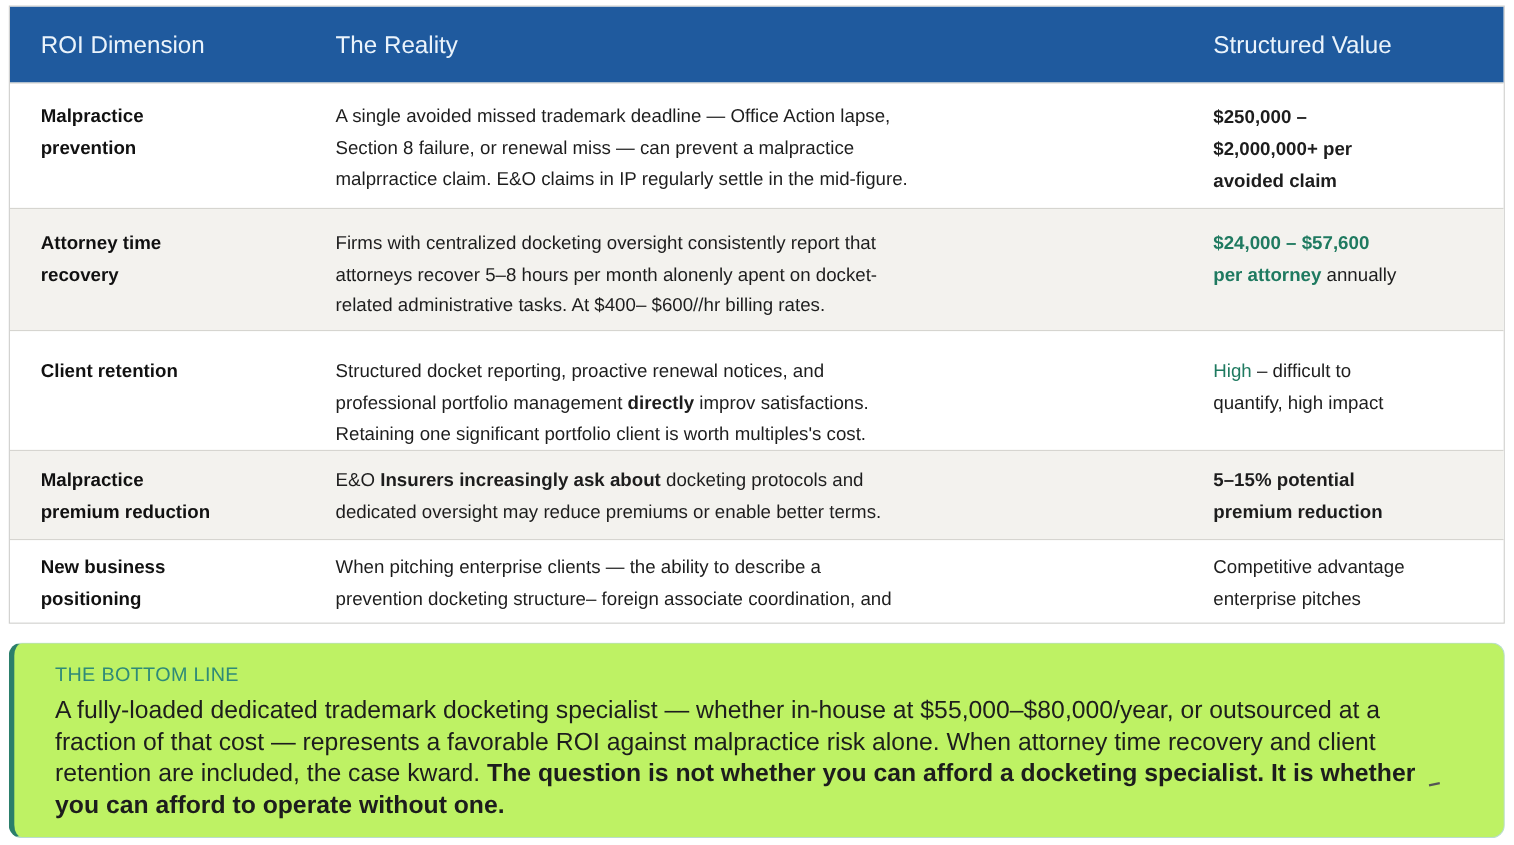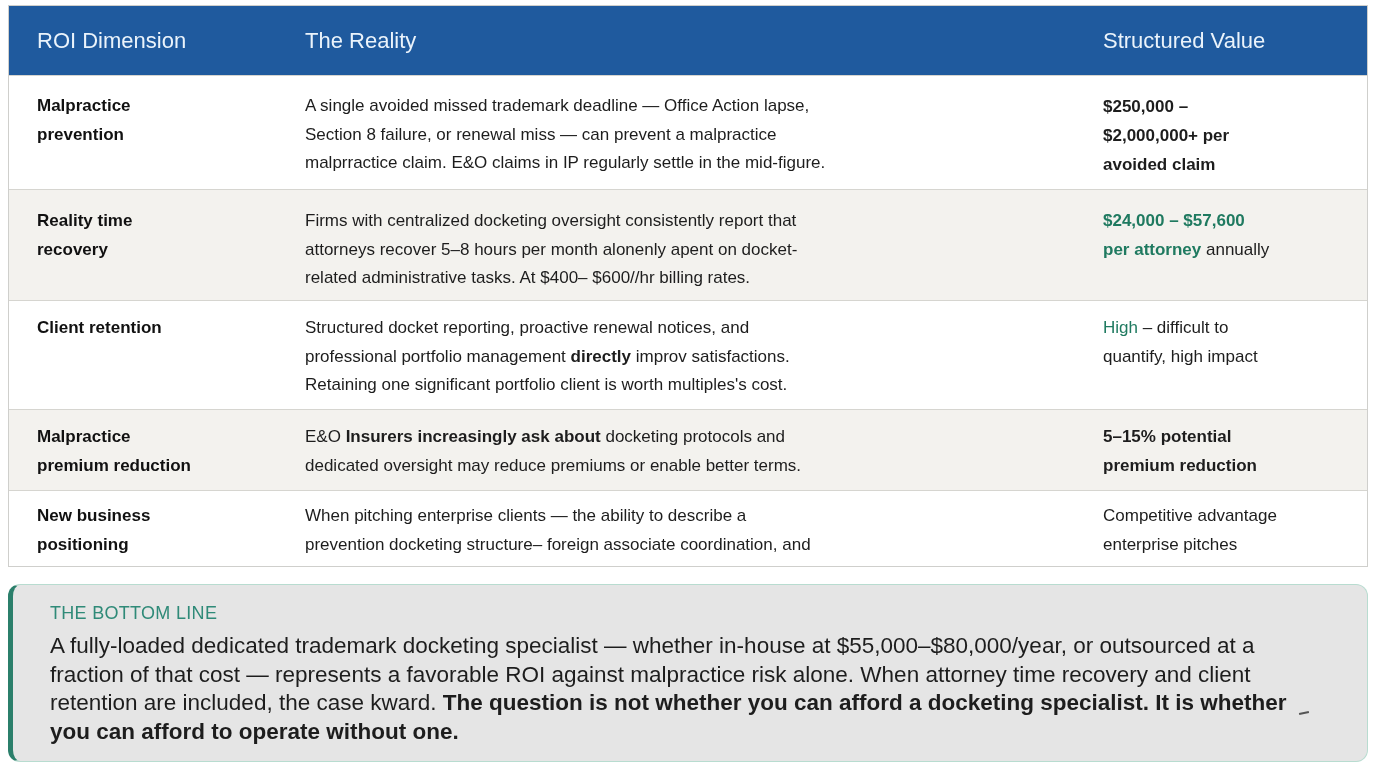--- a/index.html
+++ b/index.html
@@ -28,28 +28,28 @@
   .row.alt { background: #f3f2ee; }
   .row .col1 { font-weight: bold; color: #111; }
   .row .col2 { color: #1d1d1d; }
   .row .col3 { color: #1d1d1d; }
   .green { color: #1f7a60; font-weight: bold; }
   .green-plain { color: #1f7a60; }
   b { font-weight: bold; }
 
   .r1 { height: 114px; padding-top: 16px; }
   .r2 { height: 111px; padding-top: 17px; }
-  .r3 { height: 109px; padding-top: 13px; }
+  .r3 { height: 109px; padding-top: 23px; }
   .r4 { height: 81px; padding-top: 13px; }
   .r5 { height: 78px; padding-top: 11px; }
   .r1 .col3 { line-height: 29px; }
 
   .bottom-card {
     position: absolute; left: 8px; top: 584px; width: 1360px; height: 178px;
-    background: #e5e5e5; border: 1px solid #b8dcd0; border-left: 5px solid #2b7f6b;
+    background: #bef264; border: 1px solid #b8dcd0; border-left: 5px solid #2b7f6b;
     border-radius: 12px; box-sizing: border-box; padding: 18px 0 0 37px;
   }
   .bottom-title {
     color: #2f8a78; font-size: 18px; letter-spacing: 0.3px; margin-bottom: 8px;
   }
   .bottom-text {
     font-size: 22.5px; line-height: 28.5px; color: #1d1d1d; width: 1270px;
   }
   .stray-mark {
     position: absolute; right: 58px; top: 127px; width: 10px; height: 2px;
@@ -78,21 +78,21 @@
     </div>
     <div class="col3 green">
       <div>$250,000 –</div>
       <div>$2,000,000+ per</div>
       <div>avoided claim</div>
     </div>
   </div>
 
   <div class="row r2 alt">
     <div class="col1">
-      <div>Reality time</div>
+      <div>Attorney time</div>
       <div>recovery</div>
     </div>
     <div class="col2">
       <div>Firms with centralized docketing oversight consistently report that</div>
       <div>attorneys recover 5–8 hours per month alonenly apent on docket-</div>
       <div>related administrative tasks. At $400– $600//hr billing rates.</div>
     </div>
     <div class="col3" style="padding-top:0px;">
       <div class="green">$24,000 – $57,600</div>
       <div><span class="green">per attorney</span><span> annually</span></div>

